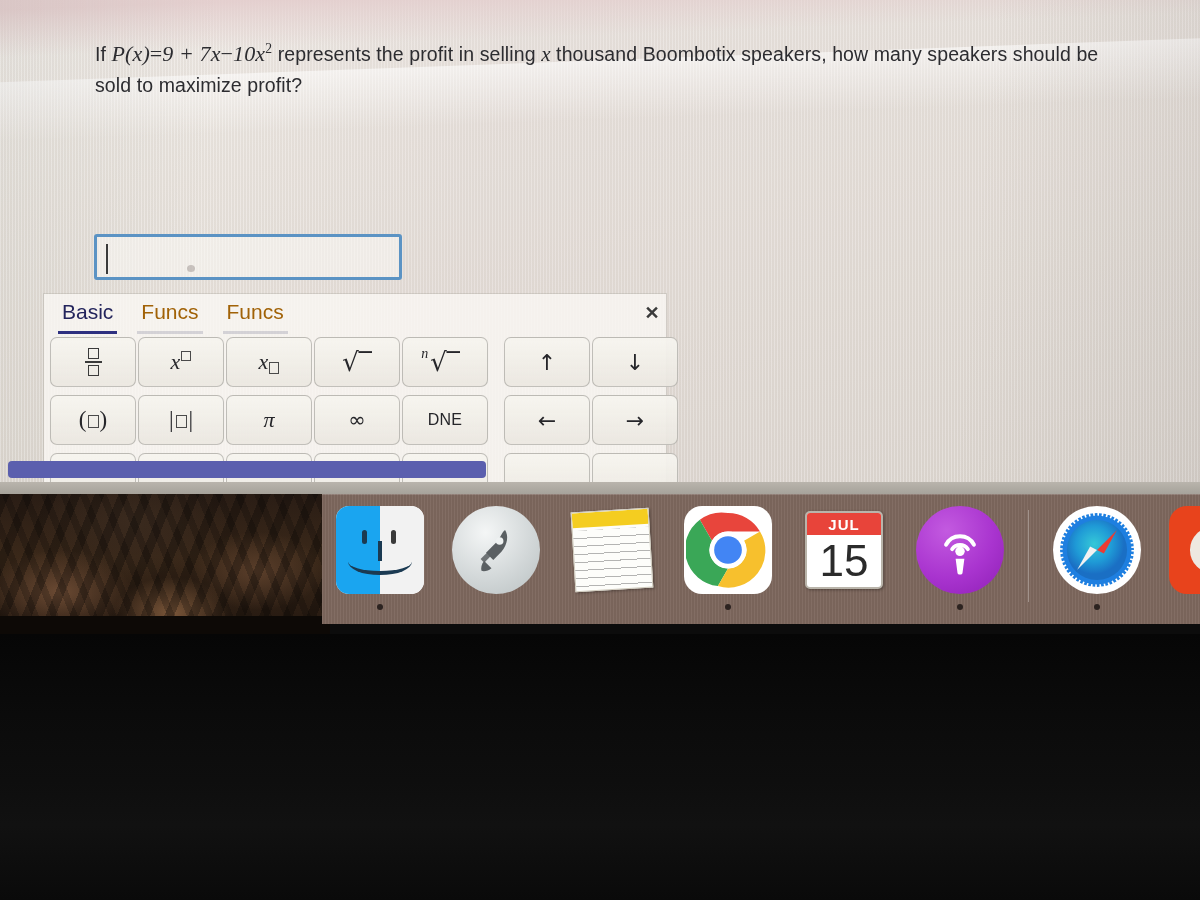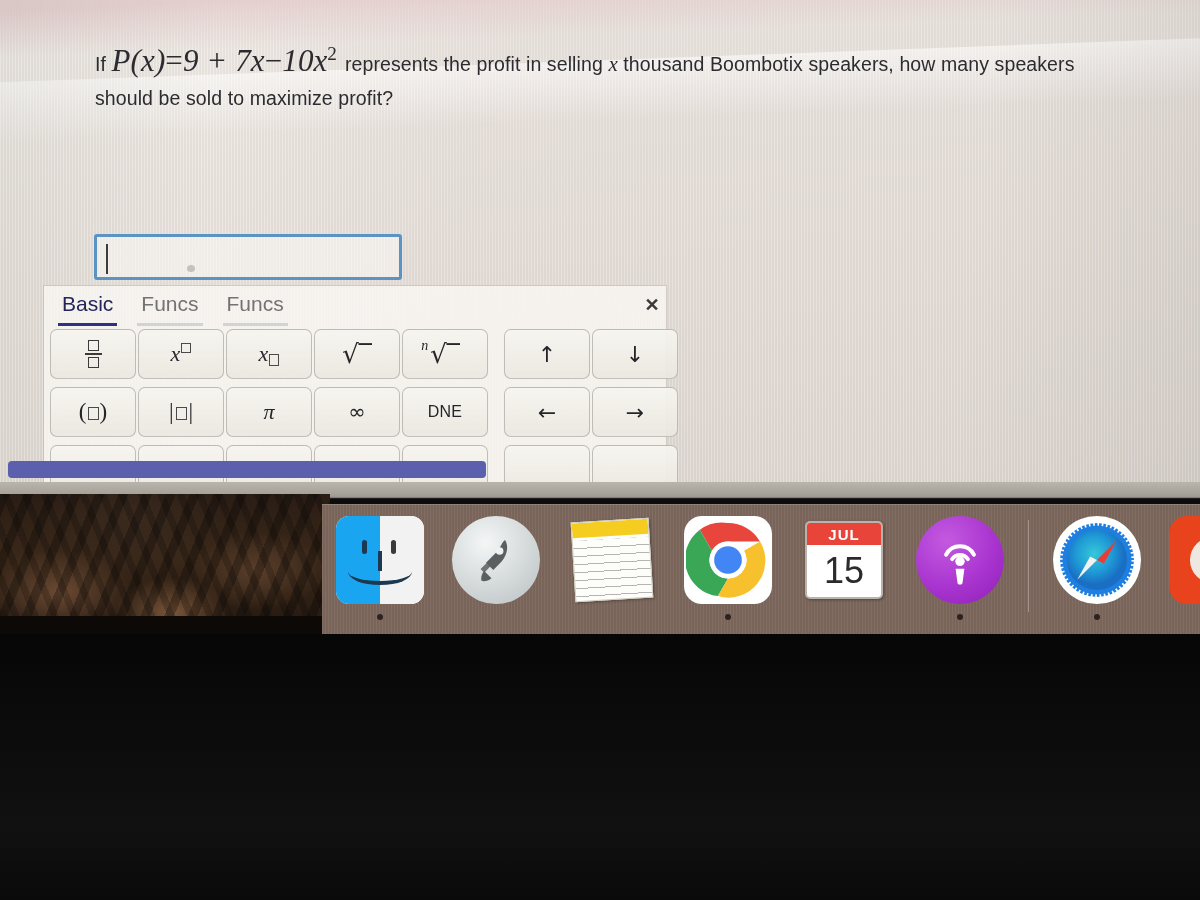--- a/index.html
+++ b/index.html
@@ -46,21 +46,21 @@
     background:linear-gradient(95deg, rgba(0,0,0,.05) 0%, rgba(0,0,0,0) 18%, rgba(0,0,0,0) 80%, rgba(120,110,110,.10) 100%);
     pointer-events:none;
   }
 
   
   #problem {
     position:absolute; left:95px; top:38px; width:1020px;
     font-size:19.5px; line-height:1.48; color:#2c2c30;
     letter-spacing:.1px;
   }
-  .mathser { font-family:"Liberation Serif", serif; font-size:31px; }
+  .mathser { font-family:"Liberation Serif", serif; font-size:22px; }
   .mathser i { font-style:italic; }
   .sup { font-size:0.62em; vertical-align:super; }
   .ivar { font-family:"Liberation Serif", serif; font-style:italic; font-size:21px; }
 
   #hint {
     position:absolute; left:95px; top:188px;
     font-size:19px; color:#2c2c30;
   }
   #hint .hw { font-style:italic; }
 
@@ -74,29 +74,29 @@
     position:absolute; left:9px; top:7px; width:1.5px; height:30px;
     background:#3a3a3a;
   }
   #answer-box .smudge {
     position:absolute; left:90px; top:28px; width:8px; height:7px;
     border-radius:50%; background:rgba(120,110,105,.35);
   }
 
   
   #mathpad {
-    position:absolute; left:44px; top:286px; width:622px; height:196px;
+    position:absolute; left:44px; top:294px; width:622px; height:196px;
     background:rgba(250,248,244,.80);
     box-shadow:0 0 0 1px rgba(170,165,158,.35);
   }
   #mathpad .tabs {
     position:absolute; left:14px; top:4px; display:flex; gap:20px;
   }
   #mathpad .tab {
-    font-size:21px; color:#737373; padding:2px 4px 7px 4px;
+    font-size:21px; color:#a16207; padding:2px 4px 7px 4px;
     border-bottom:3px solid rgba(150,150,170,.35);
     cursor:pointer;
   }
   #mathpad .tab.active { border-bottom:3px solid #2e3080; color:#23245c; }
   #mathpad .closex {
     position:absolute; left:597px; top:8px; width:22px; height:22px;
     display:flex; align-items:center; justify-content:center;
     font-size:18px; font-weight:bold; color:#3a3a3a; cursor:pointer;
   }
 
@@ -179,21 +179,20 @@
   }
   #wallpaper .botdark {
     position:absolute; left:0; bottom:0; width:100%; height:18px;
     background:#0d0906;
   }
 
   #dock {
     position:absolute; left:322px; top:0; width:878px; height:130px;
     background:#7d675d;
     box-shadow:inset 0 1px 0 rgba(255,255,255,.18);
-    margin-top:10px;
   }
   #dock .dockglass {
     position:absolute; inset:0;
     background:repeating-linear-gradient(90deg, rgba(255,255,255,.045) 0 1px, rgba(0,0,0,.03) 1px 3px);
   }
   #dock-items {
     position:absolute; left:0; top:12px; height:110px;
     display:flex; align-items:flex-start;
   }
   .dockitem {
@@ -252,21 +251,21 @@
     display:flex; flex-direction:column;
   }
   .ic-calendar .cmonth {
     height:22px; background:#e8443a; color:#fff;
     font-size:15px; font-weight:bold; letter-spacing:1px;
     display:flex; align-items:center; justify-content:center;
     font-family:"Liberation Sans", sans-serif;
   }
   .ic-calendar .cday {
     flex:1; display:flex; align-items:center; justify-content:center;
-    font-size:36px; color:#2b2b2b; font-family:"Liberation Sans", sans-serif;
+    font-size:44px; color:#2b2b2b; font-family:"Liberation Sans", sans-serif;
   }
 
   .ic-podcasts { border-radius:50%; background:radial-gradient(circle at 35% 28%, #c35ae0 0%, #a934cf 55%, #8e1fb5 100%);
     display:flex; align-items:center; justify-content:center; }
 
   .ic-safari { border-radius:50%; background:#fff; display:flex; align-items:center; justify-content:center; overflow:hidden; }
 
   .ic-orange { border-radius:18px; background:#e8431c; display:flex; align-items:center; justify-content:center; }
   .ic-orange .wc { width:52%; height:52%; border-radius:50%; background:#eee8e0; }
 

